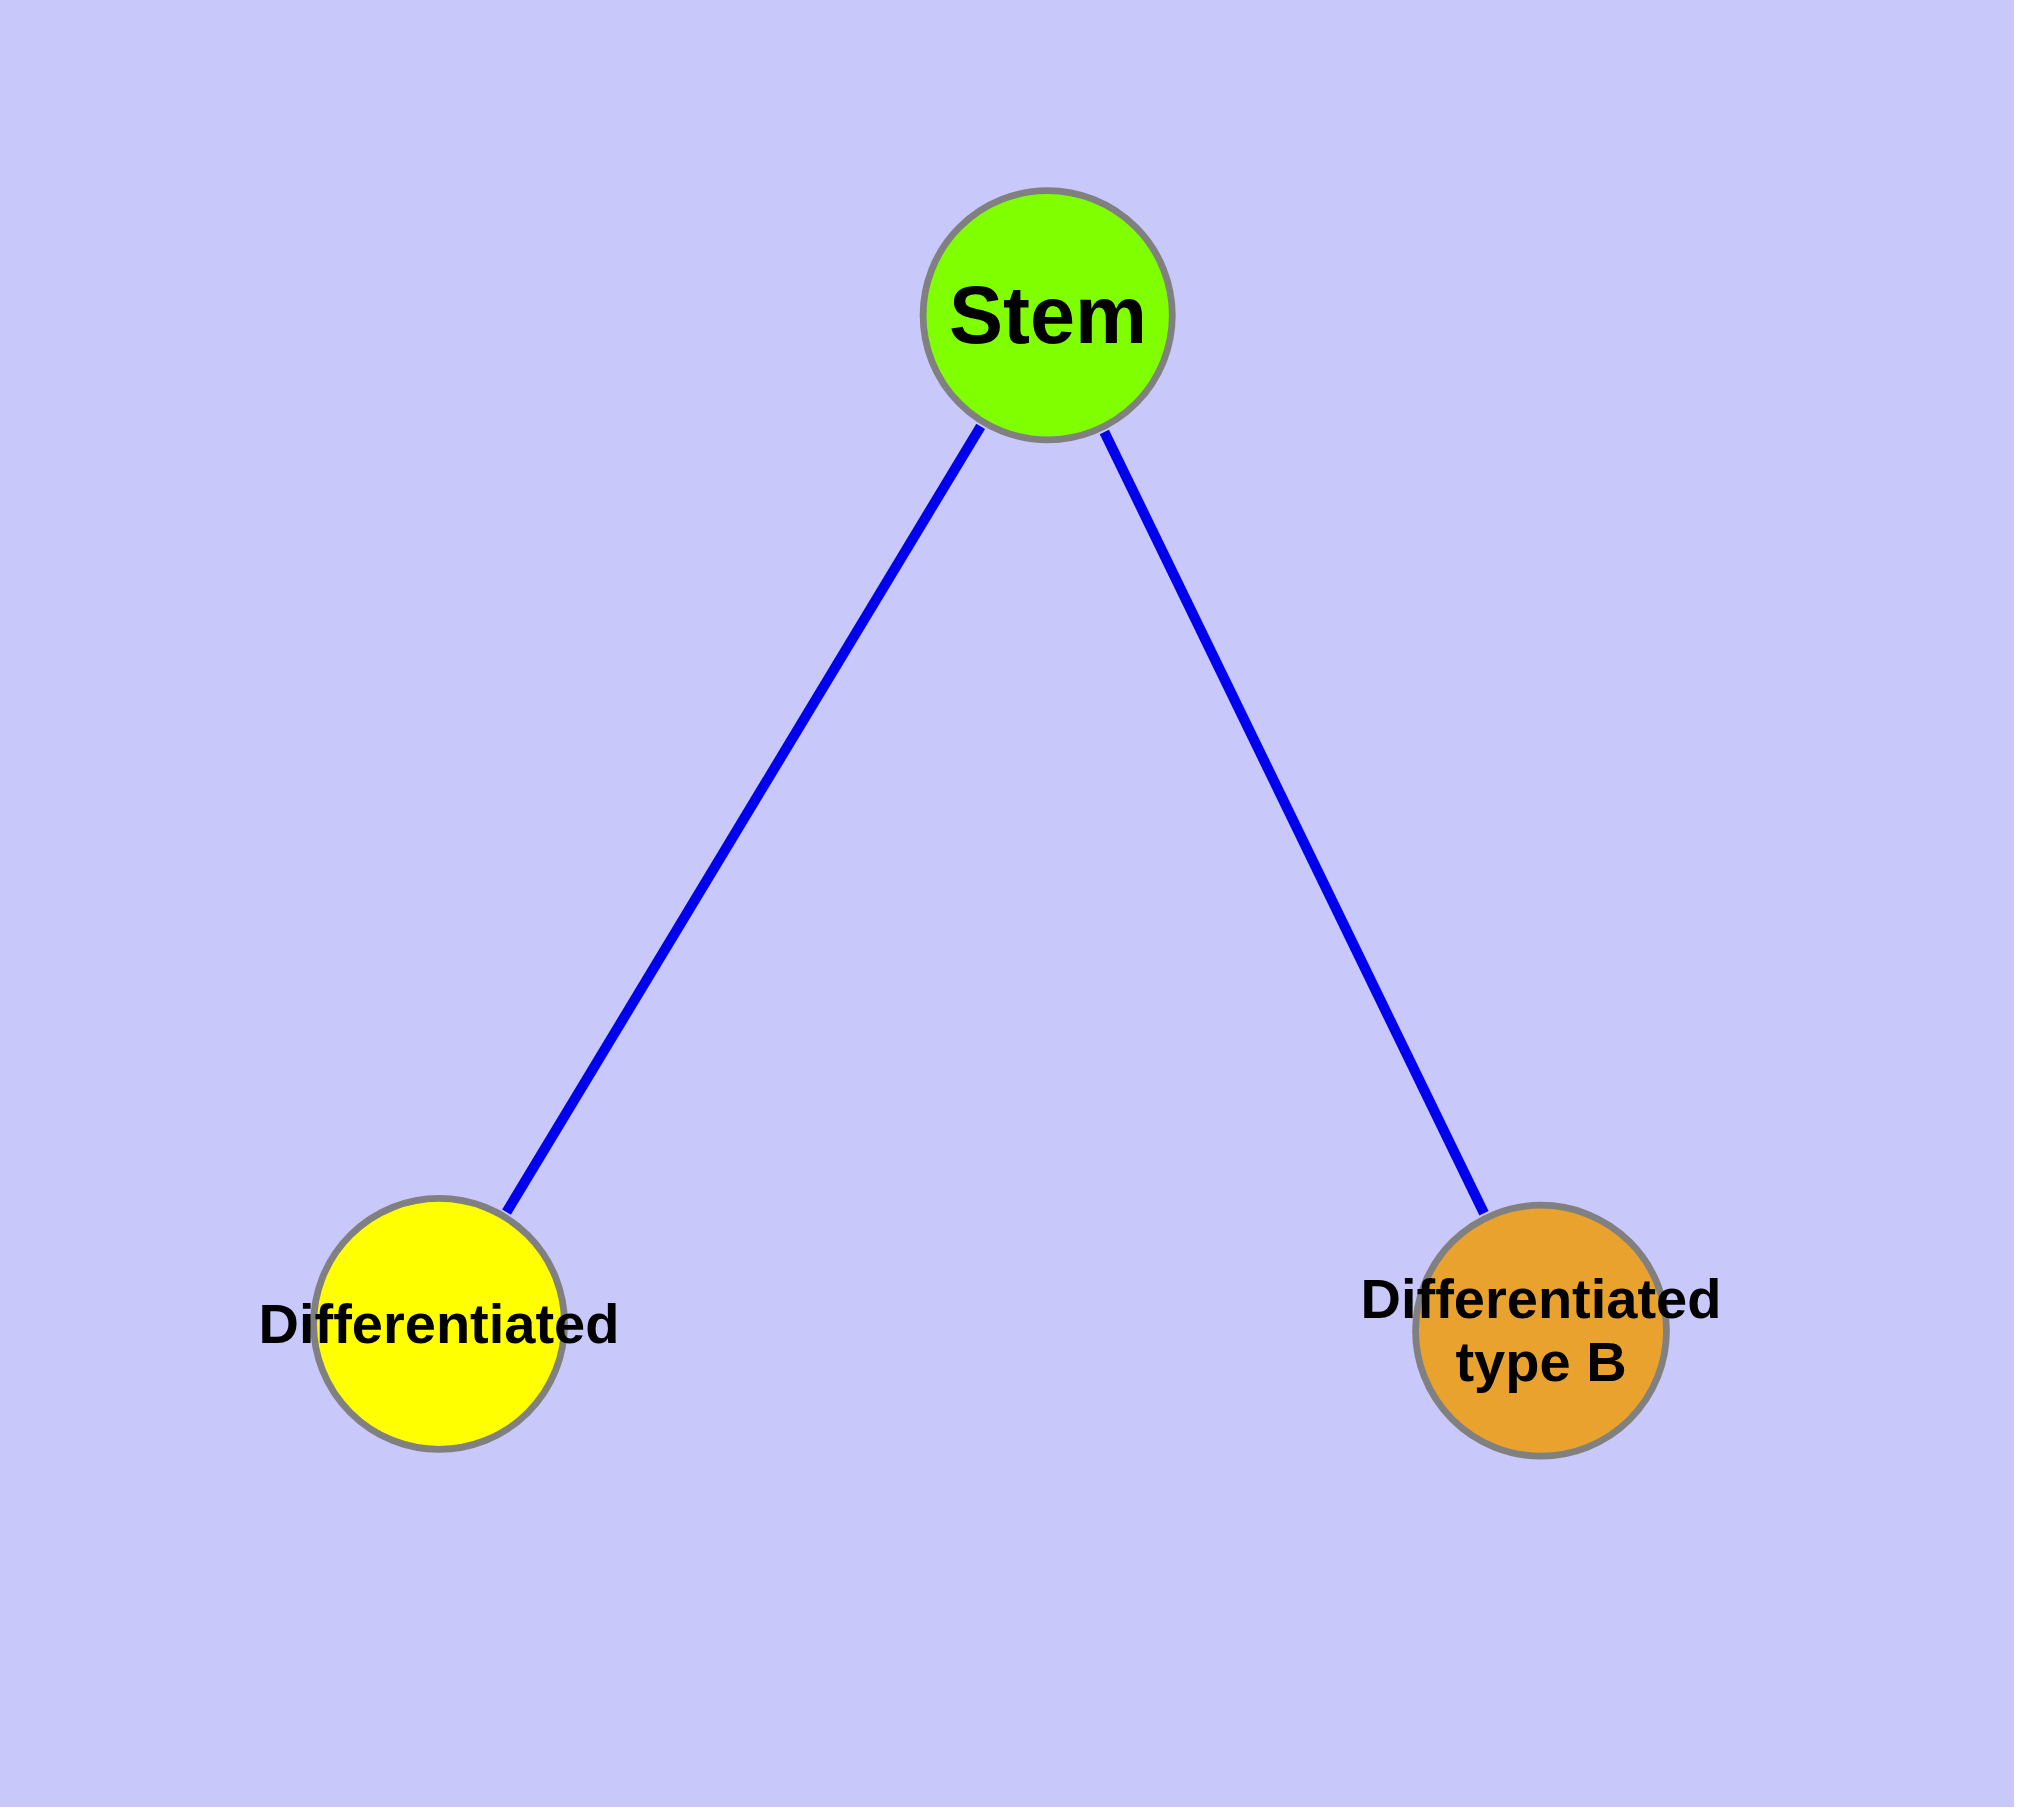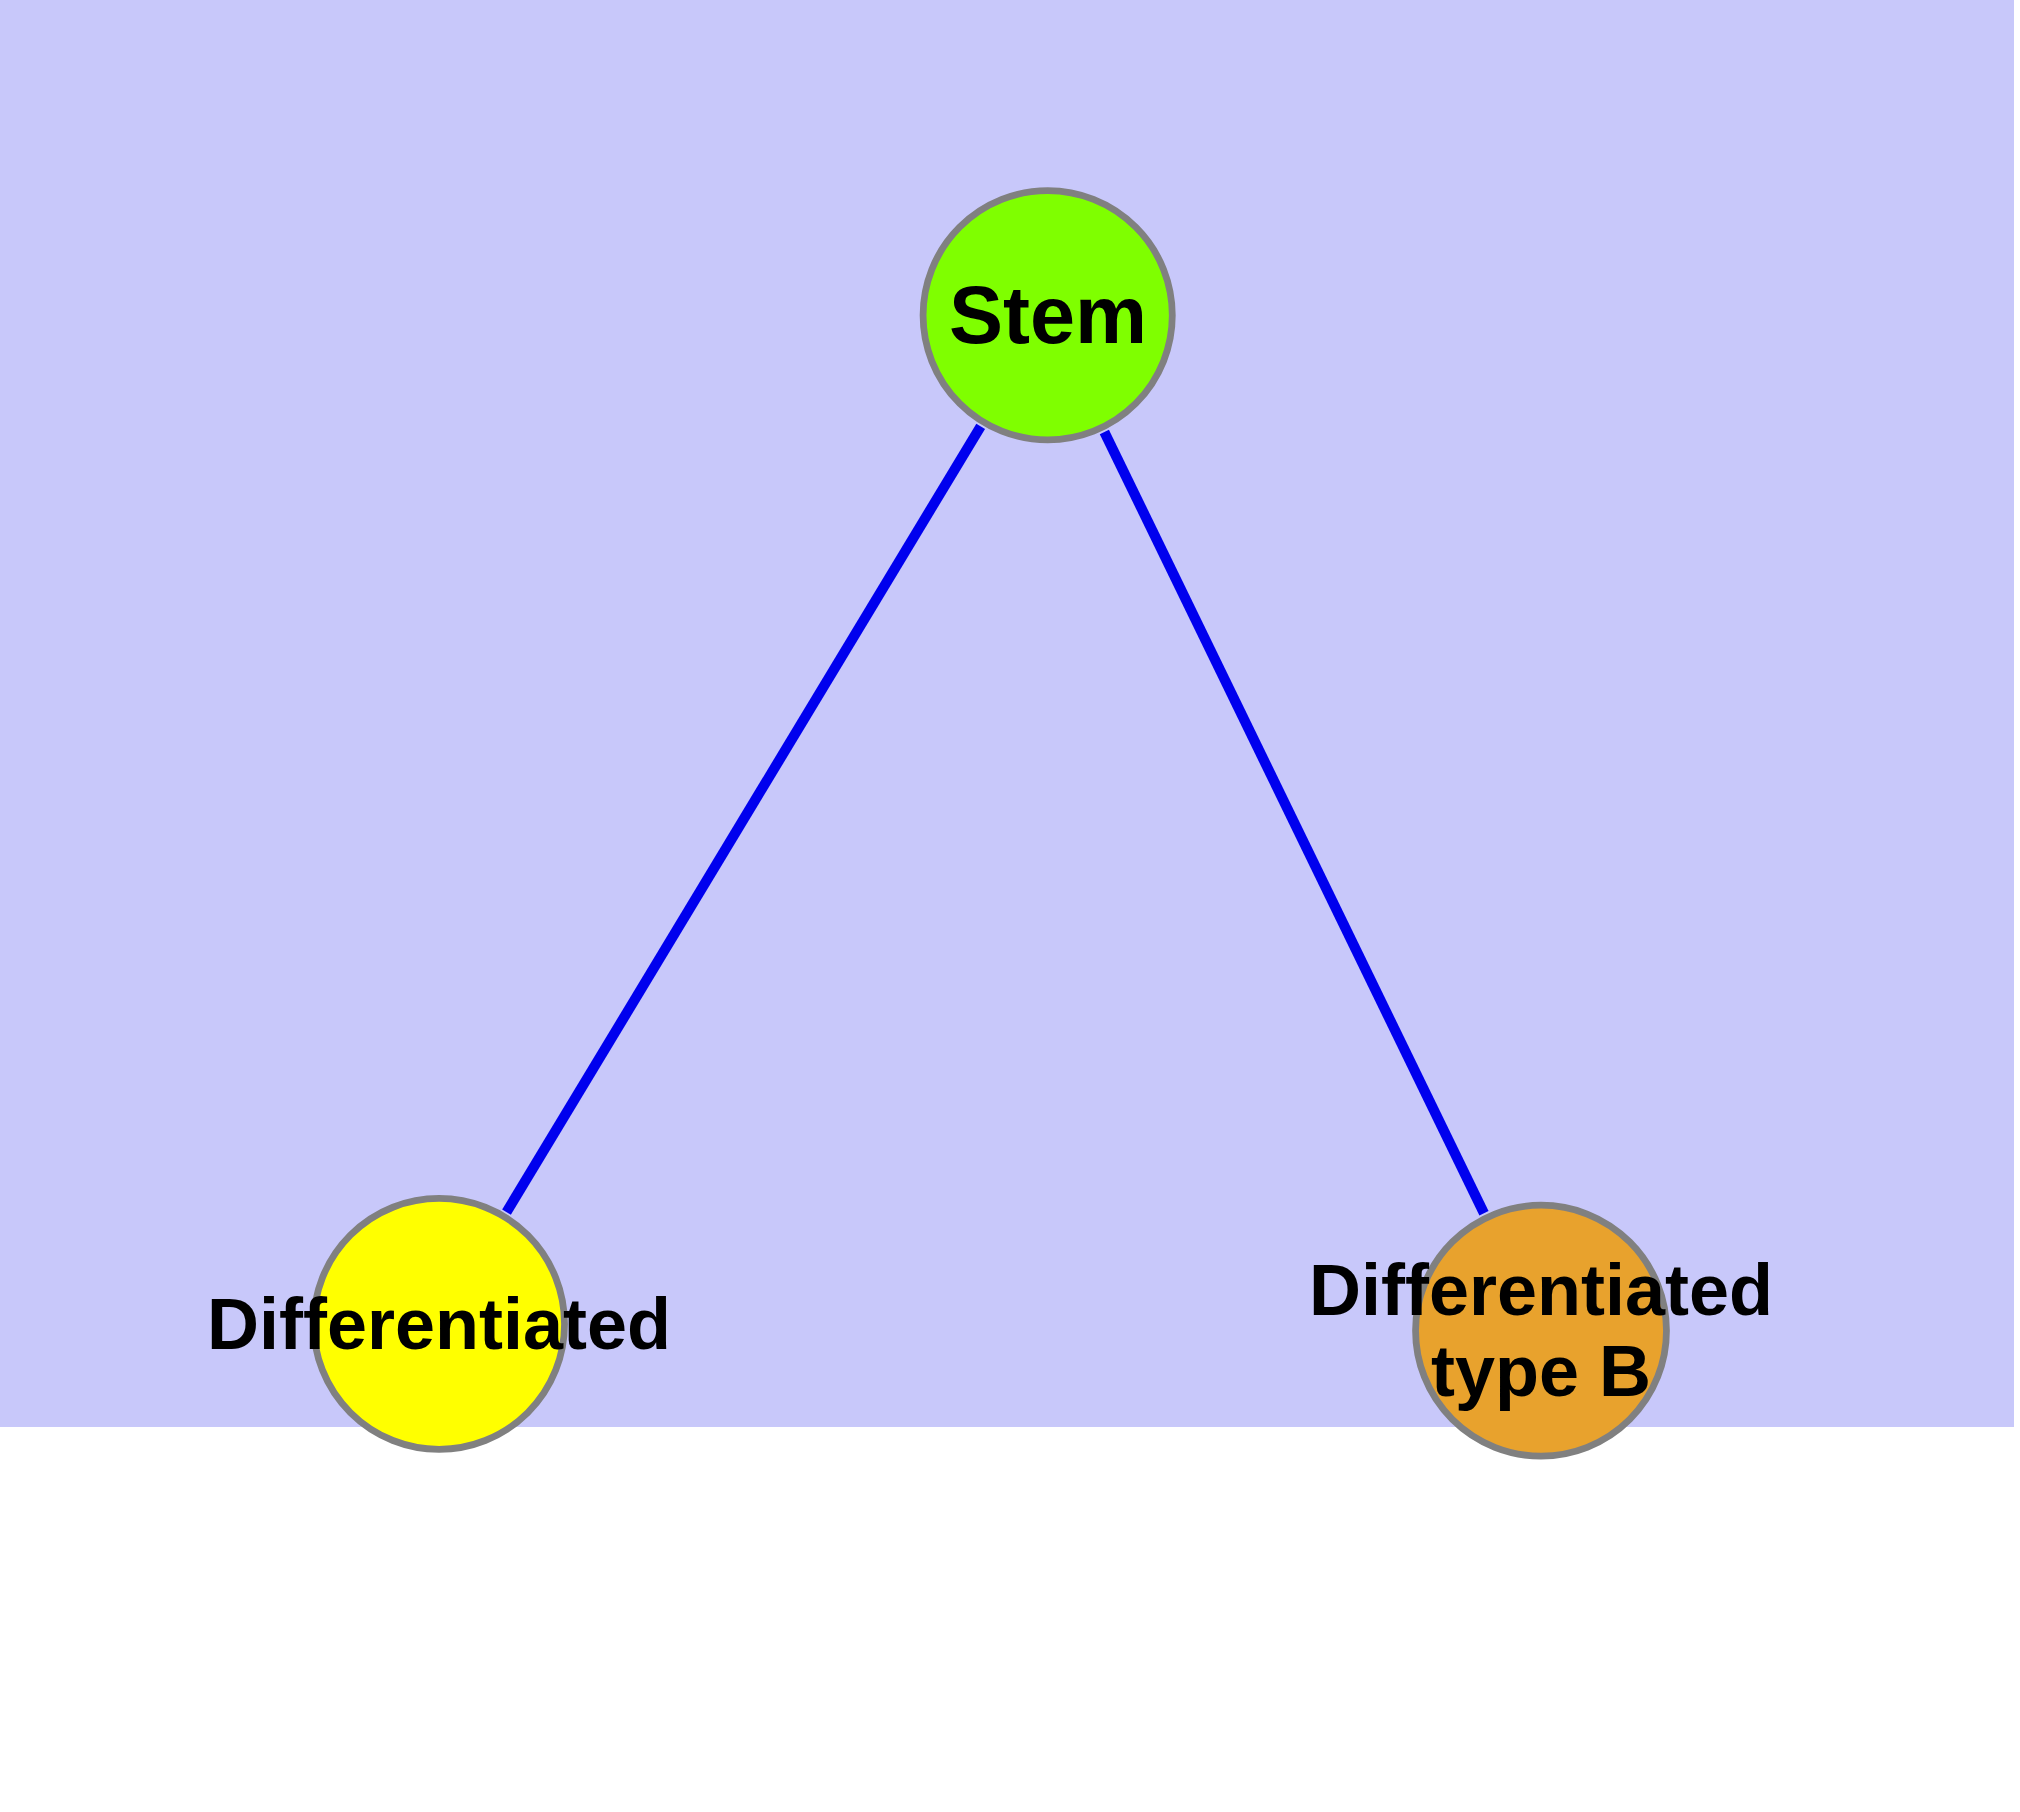--- a/index.html
+++ b/index.html
@@ -14,21 +14,21 @@
     height: 1812px;
     background: #ffffff;
     overflow: hidden;
     font-family: "Liberation Sans", "DejaVu Sans", sans-serif;
   }
   #plot-area {
     position: absolute;
     left: 0px;
     top: 0px;
     width: 2014px;
-    height: 1427px;
+    height: 1807px;
     background: #c8c8fa;
   }
   #graph-svg {
     position: absolute;
     left: 0;
     top: 0;
     width: 2014px;
     height: 1807px;
     overflow: visible;
   }
@@ -37,21 +37,21 @@
     transform: translate(-50%, -50%);
     text-align: center;
     white-space: pre;
     color: #000000;
     font-weight: bold;
     line-height: 1.12;
     pointer-events: none;
     -webkit-font-smoothing: antialiased;
   }
   .node-label.one-line { font-size: 81px; }
-  .node-label.two-line { font-size: 72px; }
+  .node-label.two-line { font-size: 56px; }
 </style>
 </head>
 <body>
 
 <div id="canvas">
   <div id="plot-area">
 
     <svg id="graph-svg" viewBox="0 0 2376 2132" preserveAspectRatio="none">
       <g id="edges-group">
           <line x1="1156.9586082449036" y1="503.00174956624585" x2="597.5580021587243" y2="1430.1420298483538" stroke="#0000ee" stroke-width="12" stroke-linecap="butt"></line>

